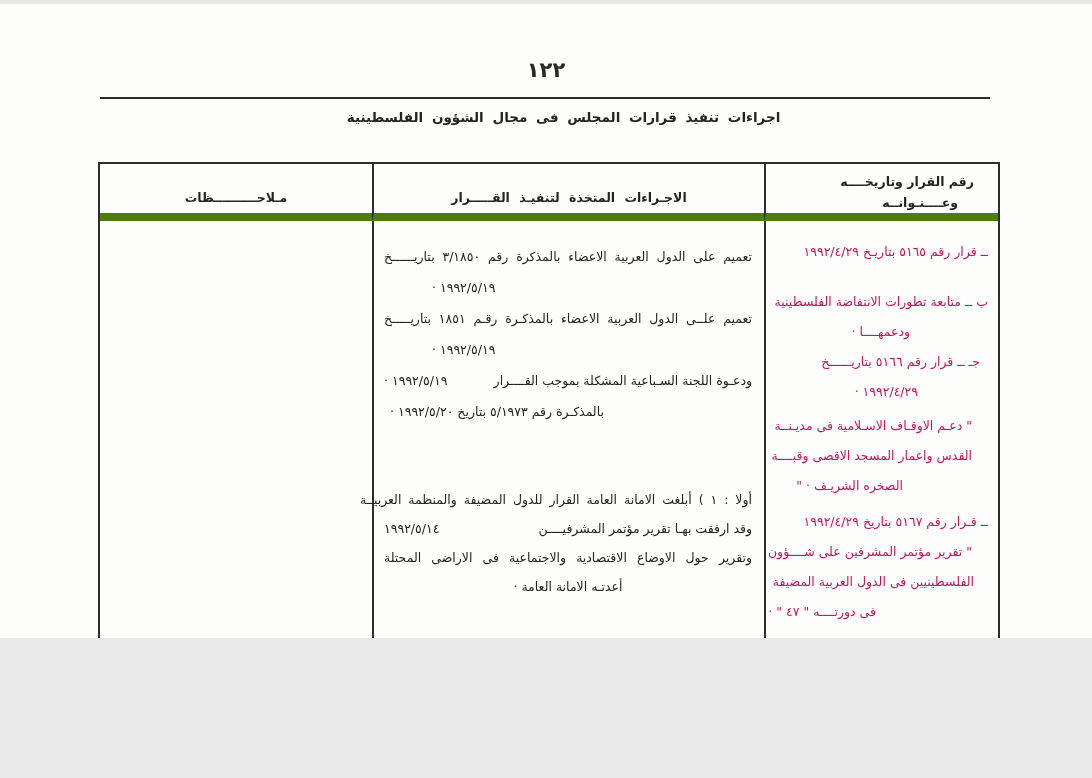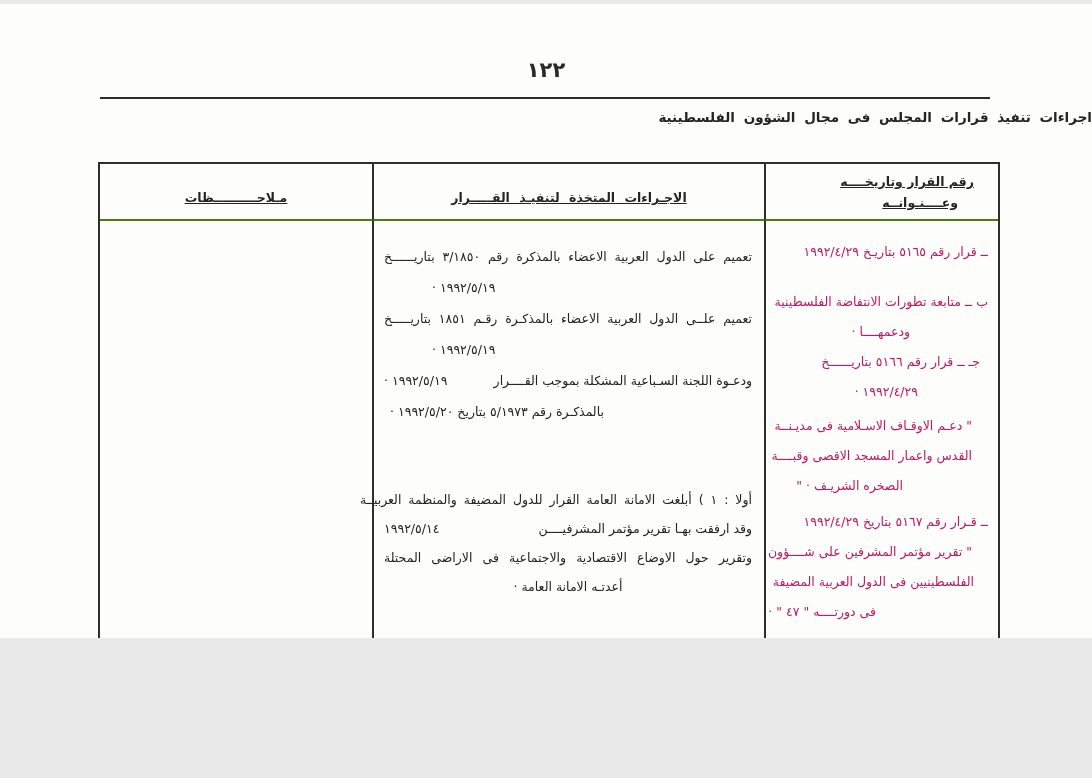--- a/index.html
+++ b/index.html
@@ -7,32 +7,32 @@
     position:relative;width:1092px;height:634px;margin:4px auto;
     background:#fdfdfb;color:#202020;
     font-family:"DejaVu Sans", sans-serif;direction:rtl;overflow:hidden;
   }
   .page-number{
     position:absolute;top:54px;left:0;right:0;text-align:center;
     font-size:21px;font-weight:bold;letter-spacing:3px;color:#2a2a2a;
   }
   .top-rule{position:absolute;top:93px;left:100px;width:890px;height:2px;background:#2c2c2c;}
   .doc-title{
-    position:absolute;top:105px;left:0;right:0;
+    position:absolute;top:105px;left:0;right:0;text-align:center;
     font-size:13.5px;font-weight:bold;word-spacing:4px;color:#252525;padding-left:35px;
   }
   .tbl{
     position:absolute;top:158px;left:98px;width:902px;height:502px;
     border:2px solid #2e2e2e;display:grid;
     grid-template-columns:234px 392px 1fr;grid-template-rows:57px 1fr;
     box-sizing:border-box;font-size:12.5px;
   }
   .cell{box-sizing:border-box;}
   .bl{border-left:2px solid #2e2e2e;}
-  .hb{border-bottom:2px solid #4d7c0f;text-decoration:underline;}
+  .hb{border-bottom:8px solid #4d7c0f;}
   .hdr{font-weight:bold;color:#242424;}
   .hdr-decision{padding-top:7px;text-align:right;line-height:21px;}
   .hdr-decision .h1{padding-right:24px;white-space:nowrap;}
   .hdr-decision .h2{padding-right:40px;white-space:nowrap;}
   .hdr-proc{text-align:center;padding-top:26px;word-spacing:5px;white-space:nowrap;}
   .hdr-notes{text-align:center;padding-top:26px;letter-spacing:1px;white-space:nowrap;}
 
   .dcell{padding:16px 10px 0 4px;}
   .d-line{height:30px;line-height:30px;white-space:nowrap;color:#be185d;}
   .dl1{padding-right:14px;}

